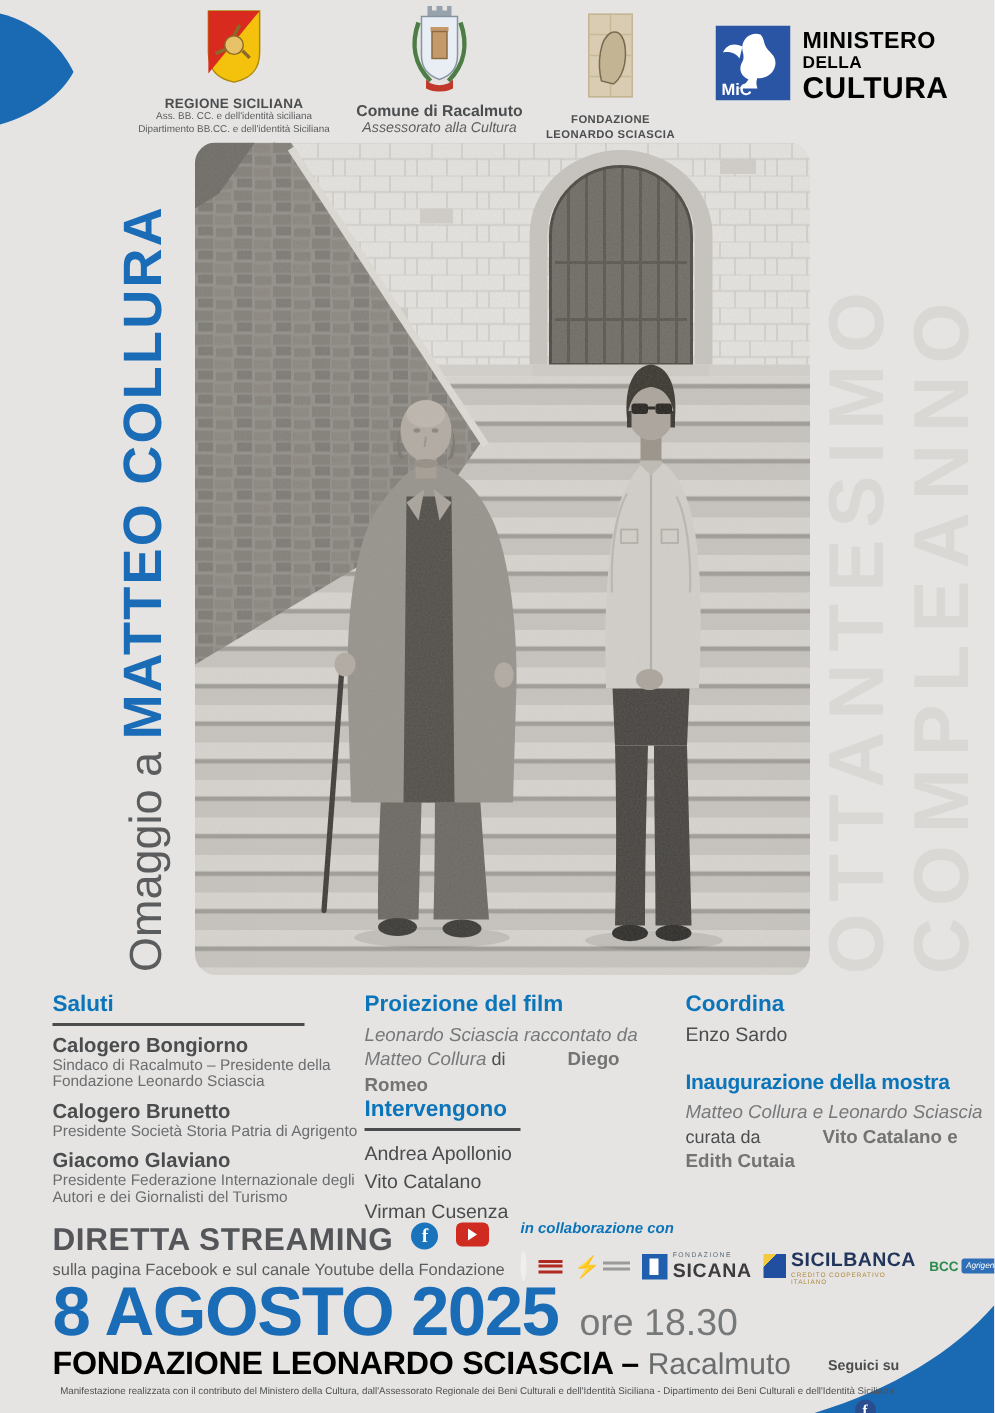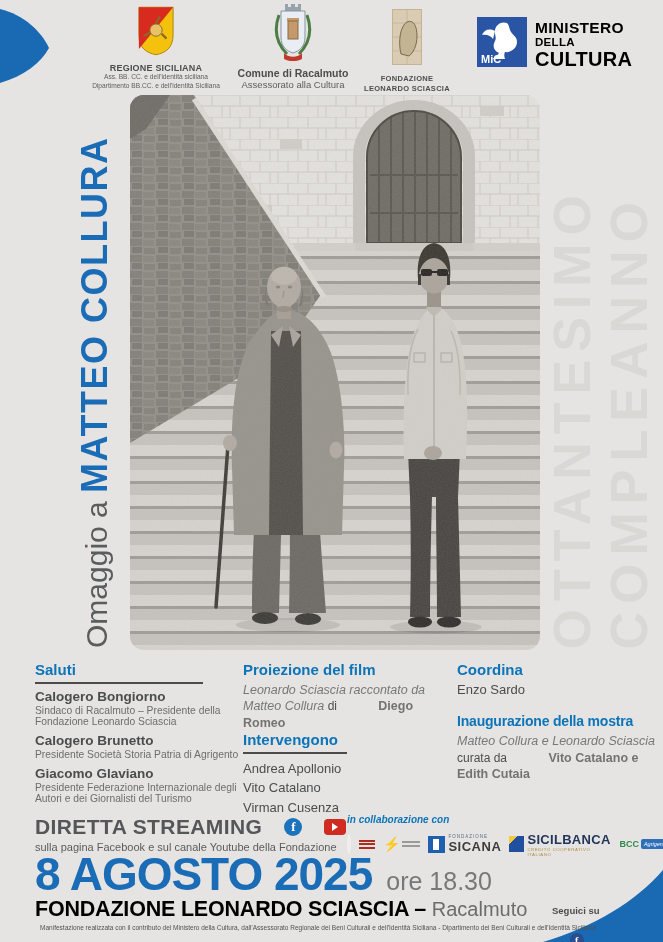--- a/index.html
+++ b/index.html
@@ -11,21 +11,21 @@
   
   .petal{position:absolute;left:0;top:5px;}
   .logo-block{position:absolute;text-align:center;color:#4c4d4f;}
   .logo-block .lg-title{font-weight:bold;color:#4c4d4f;}
   .logo-block .lg-sub{color:#5c5d5f;}
   #regione{left:78px;top:6px;width:156px;}
   #regione .lg-title{font-size:9px;margin-top:3px;letter-spacing:.2px;}
   #regione .lg-sub{font-size:6.6px;line-height:1.3;white-space:nowrap;}
   #comune{left:225px;top:1px;width:136px;}
   #comune .lg-title{font-size:10.5px;margin-top:2px;}
-  #comune .lg-sub{font-size:9.5px;}
+  #comune .lg-sub{font-size:9.5px;font-style:italic;}
   #fondazione{left:356px;top:9px;width:102px;}
   #fondazione .lg-title{font-size:7.5px;letter-spacing:.3px;line-height:1.35;margin-top:6px;}
   .portrait{display:inline-block;width:30px;height:56px;background:#d9ccb2;border:1px solid #c3b494;}
   #mic{left:477px;top:17px;display:flex;position:absolute;text-align:left;}
   .mic-text{margin-left:8px;color:#000000;font-weight:bold;padding-top:3px;letter-spacing:.3px;}
   .mic-l1{font-size:15.5px;line-height:16px;}
   .mic-l2{font-size:11.5px;line-height:13px;}
   .mic-l3{font-size:20px;line-height:21px;}
   
   #photo{position:absolute;left:130px;top:95px;width:410px;height:555px;border-radius:14px;overflow:hidden;z-index:2;}
@@ -54,21 +54,21 @@
   .p-role{font-size:10.3px;line-height:1.14;color:#6c6d6f;margin-top:1px;}
   .film{font-size:12.5px;font-style:italic;color:#77787a;line-height:1.3;margin-top:4px;}
   .film .di{font-style:normal;font-size:12px;color:#4c4d4e;}
   .film .dir{font-style:normal;font-weight:bold;color:#737373;font-size:12.5px;margin-left:38px;}
   .names{font-size:13px;color:#4b4c4e;line-height:1.5;font-weight:500;}
   #col2 .sec-title.second{}
   #col3 .plain{font-size:13px;color:#4b4c4e;margin-top:4px;}
   #col3 .sec-title.second{margin-top:16px;font-size:14px;letter-spacing:-.2px;}
   
   #streaming{position:absolute;left:35px;top:815px;}
-  .stream-row{display:flex;align-items:center;gap:22px;}
+  .stream-row{display:flex;align-items:flex-start;gap:12px;}
   .stream-title{font-size:21px;font-weight:bold;color:#55565a;letter-spacing:.4px;}
   .fb{width:18px;height:18px;border-radius:50%;background:#1b74bb;color:#fff;display:flex;align-items:center;justify-content:center;font-size:13px;font-weight:bold;font-family:"Liberation Serif",serif;}
   .yt{width:22px;height:16px;border-radius:4px;background:#cf2b20;display:flex;align-items:center;justify-content:center;}
   .play{width:0;height:0;border-left:6px solid #fff;border-top:4px solid transparent;border-bottom:4px solid transparent;}
   .stream-sub{font-size:11px;color:#5b5c5e;margin-top:2px;}
   #collab{position:absolute;left:347px;top:814px;width:312px;}
   .collab-label{font-size:10px;font-weight:bold;color:#0c74b9;font-style:italic;}
   .sponsors{display:flex;align-items:center;gap:8px;margin-top:4px;height:30px;}
   .sp1{width:20px;height:20px;border-radius:50%;background:conic-gradient(#2a7a33 0 30%,#242424 30% 55%,#b02a22 55% 80%,#caa43a 80%);border:2px solid #efeeec;}
   .sp1-text span{display:block;width:16px;height:2px;background:#b02a22;margin:1.5px 0;}

